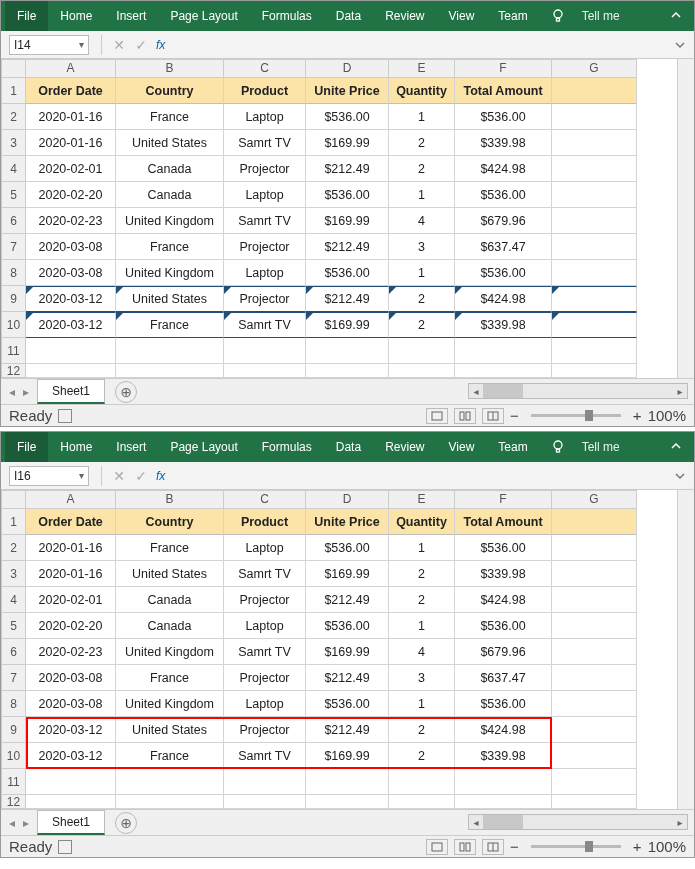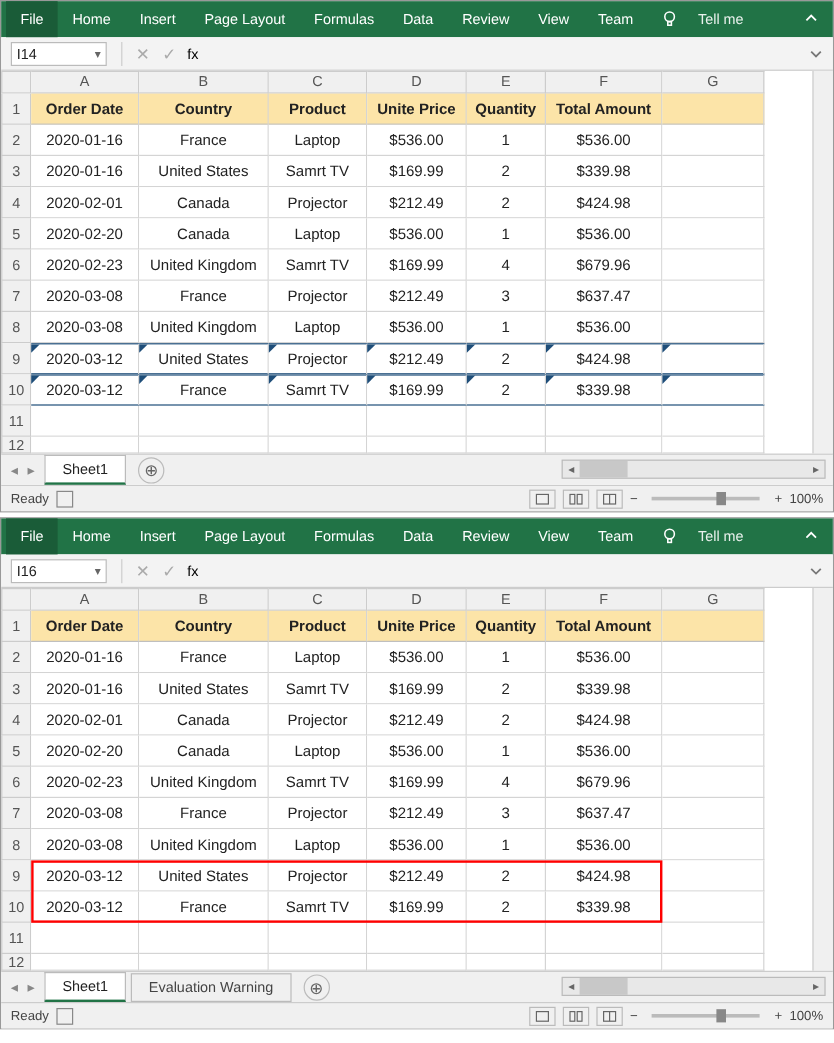--- a/index.html
+++ b/index.html
@@ -11,21 +11,21 @@
   .ribbon .tab.file { background: #1a5c38; text-align: right; }
   .ribbon .bulb { width: 16px; height: 16px; margin: 0 4px 0 10px; }
   .ribbon .tellme { opacity: 0.9; }
   .ribbon .collapse { margin-left: auto; padding: 0 8px; cursor: pointer; }
   
   .fbar { height: 28px; display: flex; align-items: center; border-bottom: 1px solid #ccc; background: #f3f3f3; }
   .namebox { width: 80px; border: 1px solid #bbb; background: #fff; margin: 0 6px 0 8px; height: 20px; display: flex; align-items: center; padding: 0 4px; }
   .namebox .caret { margin-left: auto; font-size: 10px; color: #666; }
   .divider { width: 1px; background: #ccc; height: 20px; margin: 0 6px; }
   .fnbtn { width: 22px; text-align: center; color: #aaa; font-size: 14px; }
-  .fx { color: #000000; margin-left: 4px; }
+  .fx { font-style: italic; color: #0369a1; margin-left: 4px; }
   .fbar .expand { margin-left: auto; padding: 0 8px; color: #666; }
   
   .gridwrap { display: flex; }
   .grid { flex: 1; }
   .colheaders { display: flex; }
   .corner { width: 25px; height: 19px; background: #f0f0f0; border: 1px solid #ccc; }
   .colhead { height: 19px; background: #f0f0f0; border: 1px solid #ccc; border-left: none; text-align: center; line-height: 17px; color: #555; font-size: 12px; }
   .row { display: flex; }
   .rowhead { width: 25px; background: #f0f0f0; border: 1px solid #ccc; border-top: none; text-align: center; font-size: 12px; color: #555; display:flex; align-items:center; justify-content:center;}
   .cell { border-right: 1px solid #d4d4d4; border-bottom: 1px solid #d4d4d4; height: 26px; display: flex; align-items: center; justify-content: center; font-size: 12.5px; background:#fff; }
@@ -44,21 +44,21 @@
   
   .sheettabs { height: 26px; background: #f0f0f0; border-top: 1px solid #ccc; display:flex; align-items:center; padding-left:4px; position:relative;}
   .navarrow { width:14px; text-align:center; color:#888; }
   .sheet { padding: 4px 14px; background:#fff; border:1px solid #bbb; border-bottom:2px solid #217346; margin-left:4px; font-size:12px;}
   .sheet.inactive { background:#f0f0f0; border-bottom:1px solid #bbb; color:#444;}
   .addsheet { width:22px; height:22px; border:1px solid #bbb; border-radius:50%; margin-left:10px; display:flex; align-items:center; justify-content:center; color:#666; font-size:14px;}
   .hscroll { position:absolute; right:6px; top:4px; width:220px; height:16px; background:#e8e8e8; border:1px solid #bbb; display:flex; align-items:center;}
   .hscroll .arrow{width:14px;text-align:center;color:#666;font-size:10px;}
   .hscroll .track{flex:1;height:100%;position:relative;}
   .hscroll .thumb{position:absolute;left:0;top:0;height:100%;width:40px;background:#c8c8c8;}
-  .status { height: 22px; background:#f0f0f0; border-top:1px solid #ccc; display:flex; align-items:center; padding:0 8px; font-size:11px; color:#444;}
+  .status { height: 22px; background:#f0f0f0; border-top:1px solid #ccc; display:flex; align-items:center; padding:0 8px; font-size:15px; color:#444;}
   .status .right{margin-left:auto;display:flex;align-items:center;gap:6px;}
   .viewbtn{width:22px;height:16px;border:1px solid #bbb;display:flex;align-items:center;justify-content:center;}
   .slider{width:90px;height:3px;background:#bbb;position:relative;margin:0 6px;}
   .slider .knob{position:absolute;left:60%;top:-4px;width:8px;height:11px;background:#888;}
   svg { display:block; }
   .macro-icon{width:14px;height:14px;border:1px solid #888;margin-left:6px;}
 </style>
 </head>
 <body>
 
@@ -449,21 +449,20 @@
             <div class="cell colG" style="width:85px;height:14px"></div>
           </div>
           <div class="redoverlay" style="left:25px;top:227px;width:526px;height:52px"></div>
     </div>
     <div class="vscroll"></div>
   </div>
     <div class="sheettabs">
     <span class="navarrow">◂</span>
     <span class="navarrow">▸</span>
     <div class="sheet ">Sheet1</div>
-        <div class="sheet inactive">Evaluation Warning</div>
     <div class="addsheet">⊕</div>
     <div class="hscroll">
       <div class="arrow">◂</div>
       <div class="track">
             <div class="thumb"></div>
           </div>
       <div class="arrow">▸</div>
     </div>
   </div>
     <div class="status">

